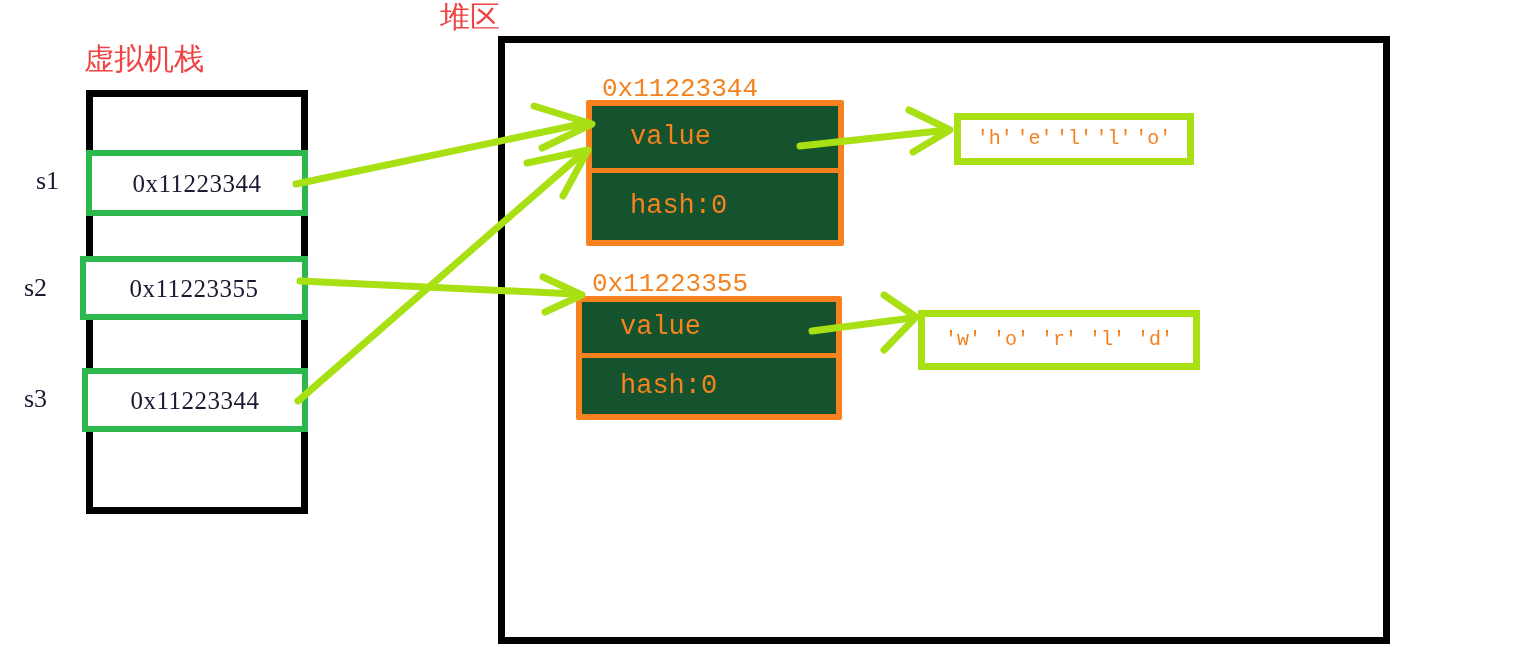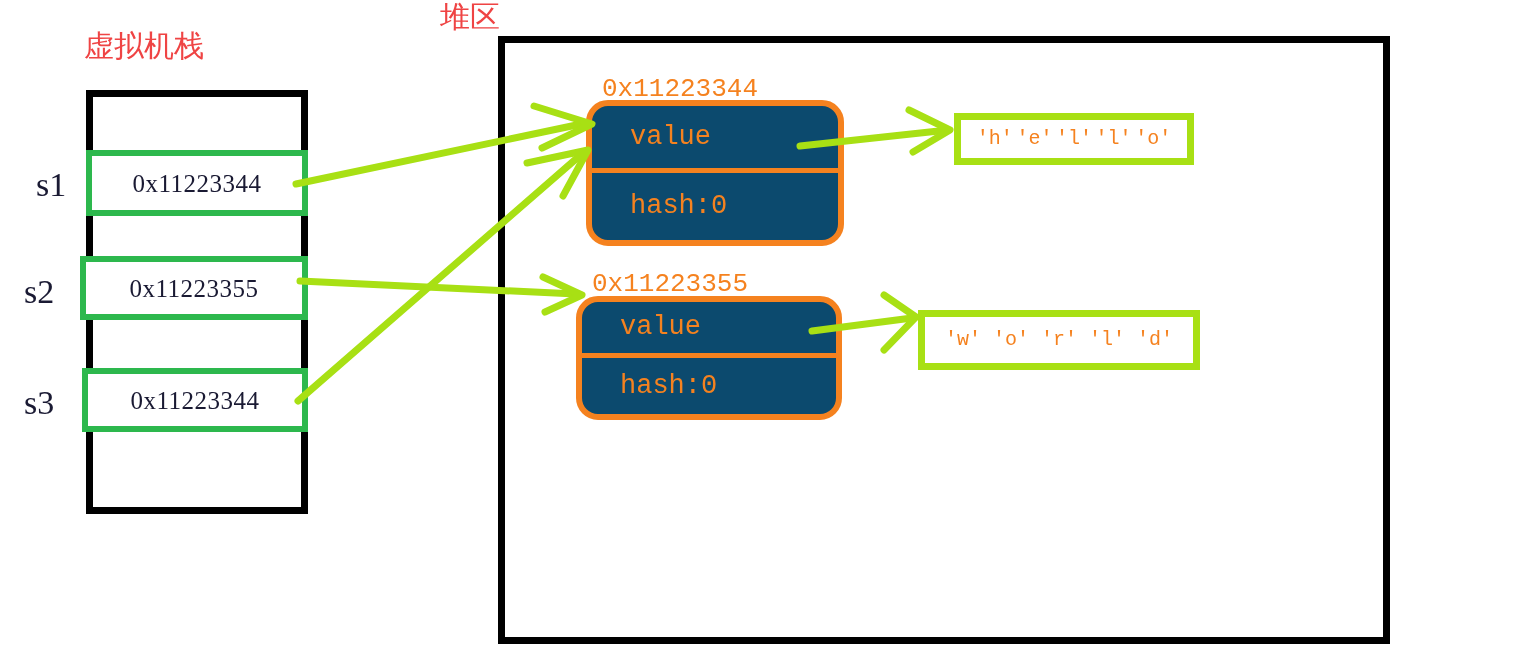--- a/index.html
+++ b/index.html
@@ -24,21 +24,21 @@
   
   .cjk-label {
     font-family: "DejaVu Sans", "Liberation Sans", sans-serif;
     font-size: 30px;
     color: #ef4444;
     white-space: nowrap;
     line-height: 1;
   }
   .slot-label {
     font-family: "Liberation Serif", "DejaVu Serif", serif;
-    font-size: 34px;
+    font-size: 26px;
     color: #1a1a33;
     white-space: nowrap;
     line-height: 1;
   }
 
   
   #stack-outer {
     left: 86px; top: 90px;
     width: 222px; height: 424px;
     border: 7px solid #000000;
@@ -67,22 +67,22 @@
     width: 892px; height: 608px;
     border: 7px solid #000000;
     box-sizing: border-box;
     background: #ffffff;
   }
 
   
   .heap-obj {
     box-sizing: border-box;
     border: 6px solid #F5821F;
-    border-radius: 22px;
-    background: #0c4a6e;
+    border-radius: 2px;
+    background: #14532d;
   }
   .heap-obj .row {
     height: 50%;
     display: flex;
     align-items: center;
     box-sizing: border-box;
     padding-left: 38px;
   }
   .heap-obj .row.top { border-bottom: 5px solid #F5821F; }
   .heap-obj .cell-text {
@@ -122,21 +122,21 @@
     left: 0; top: 0;
     width: 1518px; height: 654px;
     pointer-events: none;
   }
 </style>
 </head>
 <body>
 
 <div id="canvas">
 
-  <div class="abs cjk-label" style="left:84px; top:31px;">虚拟机栈</div>
+  <div class="abs cjk-label" style="left:84px; top:44px;">虚拟机栈</div>
 
   <div class="abs cjk-label" style="left:440px; top:2px;">堆区</div>
 
   <div class="abs" id="stack-outer"></div>
 
   <div class="abs slot-label" style="left:36px; top:168px;">s1</div>
   <div class="abs slot-label" style="left:24px; top:275px;">s2</div>
   <div class="abs slot-label" style="left:24px; top:386px;">s3</div>
 
   <div class="abs stack-slot" style="left:86px; top:150px; width:222px; height:66px;">

